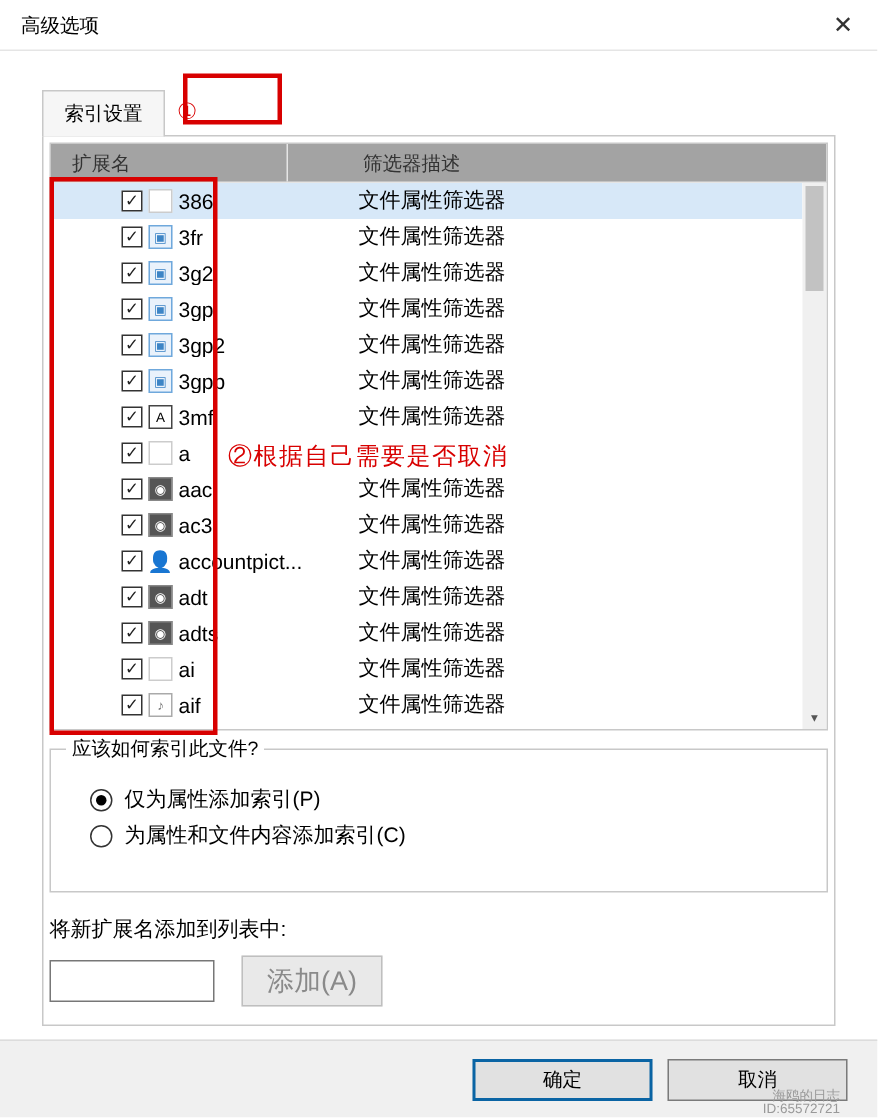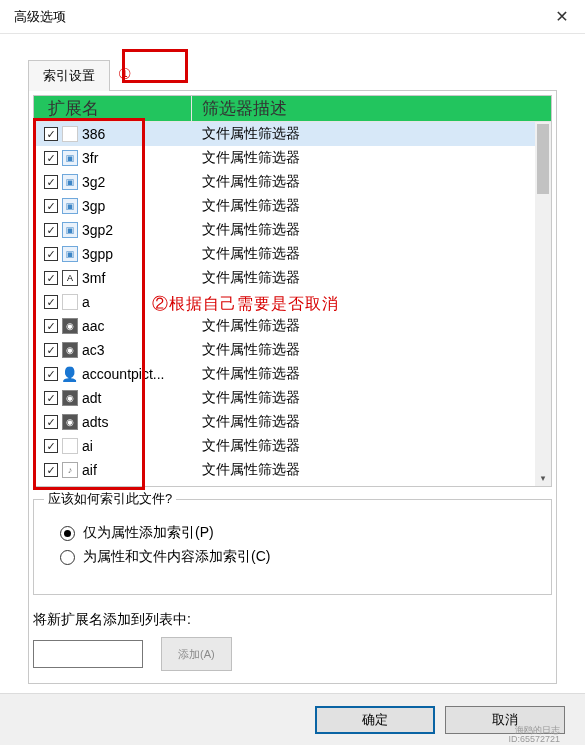--- a/index.html
+++ b/index.html
@@ -27,27 +27,28 @@
   }
   .tab.inactive{background:#f6f6f6;}
   .tab-ann{margin-left:8px;color:#d80000;font-size:15px;align-self:center;}
   .panel{border:1px solid #c8c8c8;padding:4px 4px 12px 4px;}
   .list-wrap{
     border:1px solid #c8c8c8;height:392px;overflow:hidden;
     position:relative;background:#fff;
   }
   .list-header{
     display:flex;height:26px;align-items:center;
-    font-size:17px;color:#333;background:#22c55e;
+    font-size:13px;color:#333;background:#a3a3a3;
     border-bottom:1px solid #e5e5e5;
+    gap:40px;
   }
   .col-ext{width:158px;padding-left:14px;border-right:1px solid #e5e5e5;height:100%;display:flex;align-items:center;}
   .col-desc{flex:1;padding-left:10px;height:100%;display:flex;align-items:center;}
   .list-body{position:absolute;top:26px;bottom:0;left:0;right:16px;overflow:hidden;}
-  .row{display:flex;height:24px;align-items:center;font-size:14px;}
+  .row{display:flex;height:24px;align-items:center;font-size:14px;padding-left:37px;}
   .row.selected{background:#d7e8f8;}
   .row .c1{width:158px;padding-left:10px;display:flex;align-items:center;gap:4px;overflow:hidden;white-space:nowrap;}
   .row .c2{flex:1;padding-left:10px;overflow:hidden;white-space:nowrap;}
   .cb{
     width:14px;height:14px;border:1px solid #333;background:#fff;
     display:inline-flex;align-items:center;justify-content:center;flex:none;
   }
   .cb.checked::before{
     content:"✓";font-size:11px;line-height:1;color:#222;
   }
@@ -76,21 +77,21 @@
     display:inline-flex;align-items:center;justify-content:center;
   }
   .radio.selected::before{content:"";width:7px;height:7px;border-radius:50%;background:#000;}
   .addrow-label{margin-top:16px;font-size:14px;}
   .addrow{display:flex;gap:18px;margin-top:8px;align-items:center;}
   .txt{
     width:110px;height:28px;border:1px solid #777;background:#fff;
   }
   .btn{
     height:28px;padding:16px 16px;border:1px solid #bfbfbf;background:#e9e9e9;
-    display:inline-flex;align-items:center;justify-content:center;font-size:11px;color:#8a8a8a;
+    display:inline-flex;align-items:center;justify-content:center;font-size:18px;color:#8a8a8a;
   }
   .footer{
     position:absolute;bottom:0;left:0;right:0;height:52px;
     border-top:1px solid #dcdcdc;background:#f0f0f0;
     display:flex;align-items:center;justify-content:flex-end;gap:10px;padding-right:20px;
   }
   .footer .fbtn{
     width:120px;height:28px;border:1px solid #7a7a7a;background:#e1e1e1;
     display:flex;align-items:center;justify-content:center;font-size:13px;color:#000;
   }

